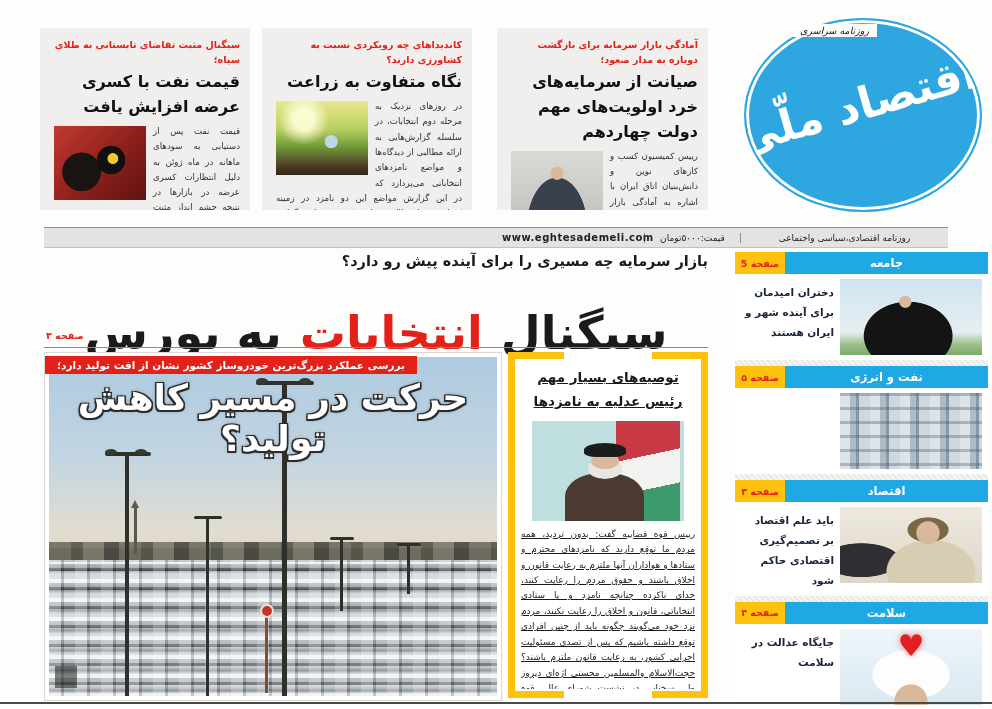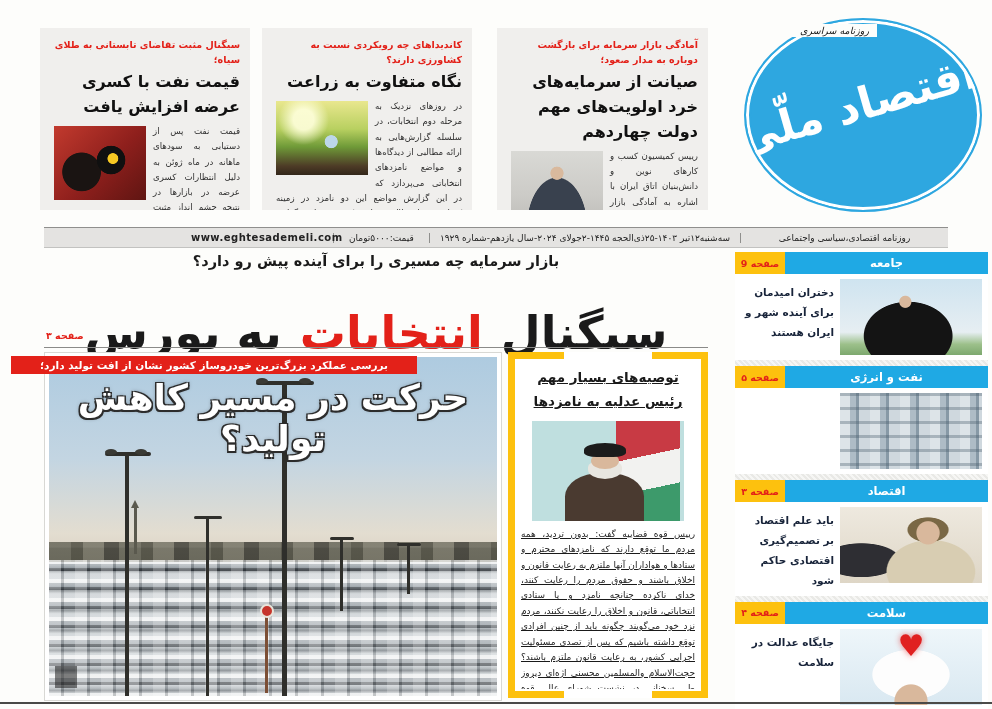--- a/index.html
+++ b/index.html
@@ -68,35 +68,35 @@
     display:flex; align-items:center; font-size:9px; color:#222;
   }
   .info-seg { padding:0 10px; text-align:center; border-left:1px solid #8f8f8d; white-space:nowrap; }
   .seg-type { width:208px; }
   .seg-date { flex:0 0 auto; }
   .seg-price { width:96px; }
   .seg-web { width:152px; font-weight:bold; direction:ltr; font-size:10px; letter-spacing:.5px; border-left:none; }
 
   
   .lead { position:absolute; left:44px; top:253px; width:664px; text-align:center; }
-  .lead-kicker { font-size:14.5px; font-weight:bold; color:#1a1a1a; }
+  .lead-kicker { font-size:14.5px; font-weight:bold; color:#1a1a1a;text-align:right; }
   .lead-title { font-size:46px; font-weight:bold; line-height:1.25; letter-spacing:-2px;margin-top:36px; }
   .lead-title .hl { color:#e32119; padding:0 2px; }
   .lead-page { position:absolute; left:46px; top:330px; color:#e32119; font-size:9.5px; font-weight:bold; }
   .lead-rule { position:absolute; left:44px; top:347px; width:664px; border-top:1px solid #8a8a88; }
 
   
   .photo-block {
     position:absolute; left:44px; top:352px; width:458px; height:349px;
     background:#fff; border:1px solid #d8d8d4; padding:4px;
   }
   .photo-kicker {
     position:absolute; top:3px; right:84px; z-index:4;
     background:#e32119; color:#fff; font-size:10.5px; font-weight:bold;
-    padding:3px 29px; white-space:nowrap;
+    padding:3px 12px; white-space:nowrap;
   }
   .photo-title {
     position:absolute; top:24px; left:0; right:0; z-index:4; text-align:center;
     color:#fff; font-size:36px; font-weight:bold; letter-spacing:-1px;
     text-shadow:-1.5px -1.5px 0 #2c2c2c, 1.5px -1.5px 0 #2c2c2c,
                 -1.5px 1.5px 0 #2c2c2c, 1.5px 1.5px 0 #2c2c2c, 0 0 4px rgba(0,0,0,.5);
   }
   .photo-canvas { position:absolute; inset:4px; overflow:hidden;
     background:
       linear-gradient(180deg,#aecbe0 0%, #c3d5e2 30%, #e3ddd0 52%, #ded7c9 56%, transparent 56%),
@@ -224,21 +224,20 @@
 
 <div class="logo-box">
   <div class="logo-tagline">روزنامه سراسری</div>
   <div class="logo-ellipse">
     <div class="logo-title">اقتصاد ملّی</div>
   </div>
 </div>
 
 <div class="info-strip">
   <div class="info-seg seg-type">روزنامه اقتصادی،سیاسی واجتماعی</div>
-  <div class="info-seg seg-date">سه‌شنبه۱۲تیر ۱۴۰۳-۲۵ذی‌الحجه ۱۴۴۵-۲جولای ۲۰۲۴-سال یازدهم-شماره ۱۹۲۹</div>
   <div class="info-seg seg-price">قیمت:۵۰۰۰تومان</div>
   <div class="info-seg seg-web">www.eghtesademeli.com</div>
 </div>
 
 <div class="lead">
   <div class="lead-kicker">بازار سرمایه چه مسیری را برای آینده پیش رو دارد؟</div>
   <div class="lead-title"><span>سیگنال</span> <span class="hl">انتخابات</span> <span>به بورس</span></div>
 </div>
 <div class="lead-page">صفحه ۳</div>
 <div class="lead-rule"></div>
@@ -294,21 +293,21 @@
     <div class="center-body">رییس قوه قضاییه گفت: بدون تردید، همه مردم ما توقع دارند که نامزدهای محترم و ستادها و هواداران آنها ملتزم به رعایت قانون و اخلاق باشند و حقوق مردم را رعایت کنند، خدای ناکرده چنانچه نامزد و یا ستادی انتخاباتی، قانون و اخلاق را رعایت نکنند، مردم نزد خود می‌گویند چگونه باید از چنین افرادی توقع داشته باشیم که پس از تصدی مسئولیت اجرایی کشور، به رعایت قانون ملتزم باشند؟ حجت‌الاسلام والمسلمین محسنی اژه‌ای دیروز طی سخنانی در نشست شورای عالی قوه قضاییه ضمن اشاره به روز مباهله که مطابق با برخی نقل‌ها روز نزول آیه تطهیر و آیه ولایت است، اظهار کرد: روز مباهله یکی از روزهای مهم تاریخ اسلام است که باید در گرامیداشت و بزرگداشت آن همت گماشت، بدون...</div>
 
   </div>
 </div>
 
 <div class="sidebar">
 
   <div class="side-sec">
     <div class="side-head">
       <div class="side-cat">جامعه</div>
-      <div class="side-page">صفحه 9</div>
+      <div class="side-page">صفحه 5</div>
     </div>
     <div class="side-body">
       <div class="side-photo sp-woman"></div>
       <div class="side-title">دختران امیدمان برای آینده شهر و ایران هستند</div>
     </div>
   </div>
 
   <div class="side-sec">
     <div class="side-head">
       <div class="side-cat">نفت و انرژی</div>

